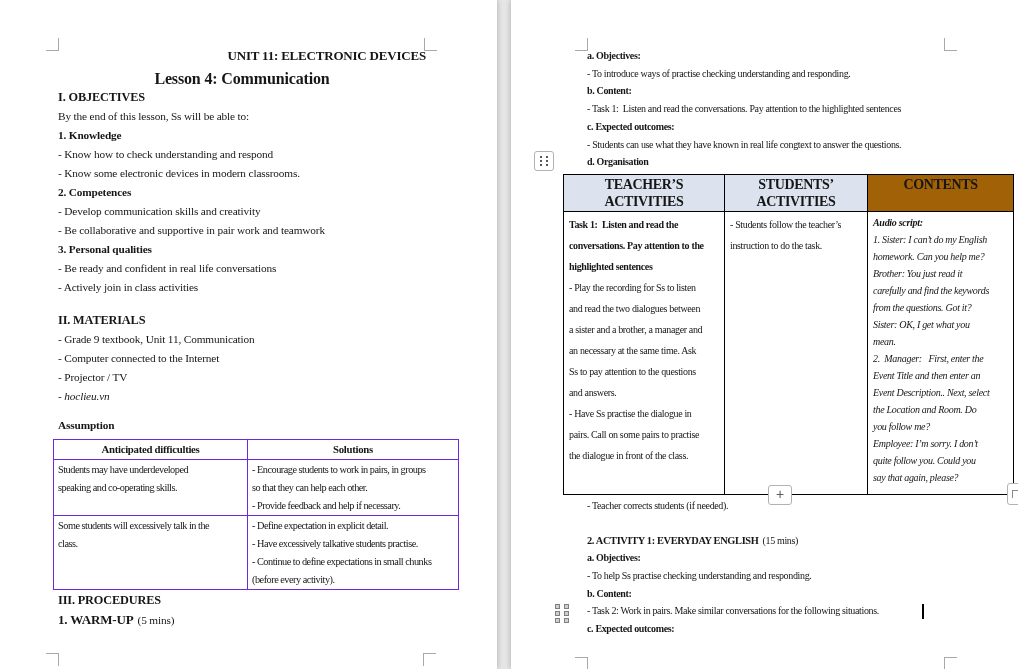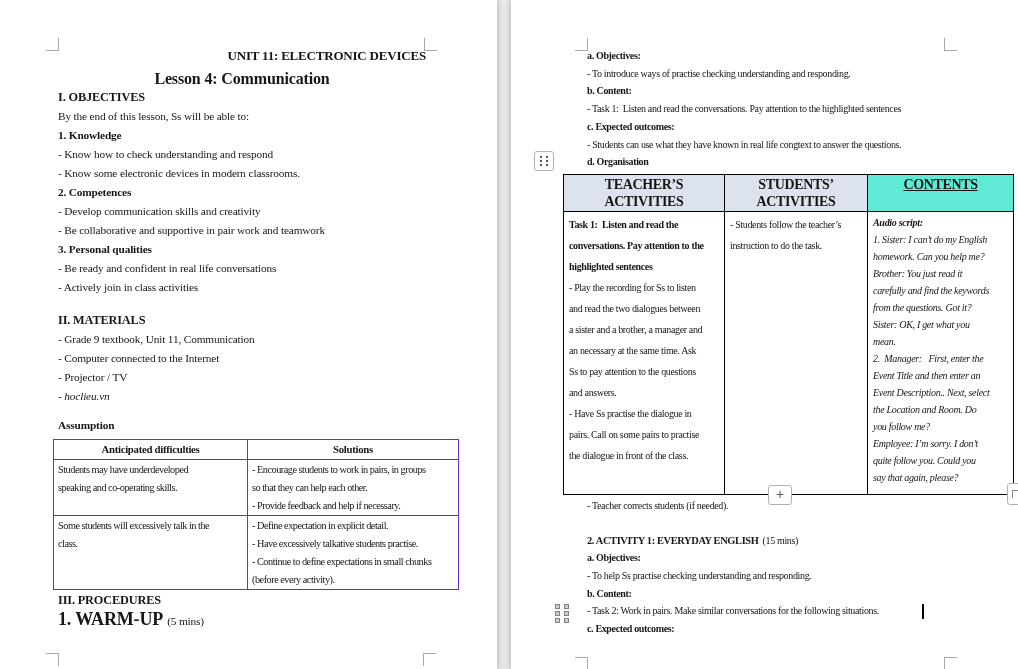--- a/index.html
+++ b/index.html
@@ -134,21 +134,21 @@
               <div>- Define expectation in explicit detail.</div>
               <div>- Have excessively talkative students practise.</div>
               <div>- Continue to define expectations in small chunks</div>
               <div>(before every activity).</div>
             </td>
       </tr>
     </tbody>
       </table>
 
     <p class="lp-h" style="margin-top:1px;" data-bind="left_page.procedures_heading">III. PROCEDURES</p>
-    <p><span class="b" style="font-size:18px;" data-bind="left_page.warmup_heading">1. WARM-UP</span><span style="margin-left:4px;" data-bind="left_page.warmup_duration">(5 mins)</span></p>
+    <p><span class="b" style="font-size:13px;" data-bind="left_page.warmup_heading">1. WARM-UP</span><span style="margin-left:4px;" data-bind="left_page.warmup_duration">(5 mins)</span></p>
   </div>
 </div>
 
 <div class="page page-right">
   <div class="crop tl" style="left:64px; top:38px;"></div>
   <div class="crop tr" style="left:433px; top:38px;"></div>
   <div class="crop bl" style="left:64px; top:657px;"></div>
   <div class="crop br" style="left:433px; top:657px;"></div>
 
   <div class="rp-content">
@@ -163,21 +163,21 @@
     <table class="otable">
       <colgroup>
           <col style="width:161px;">
           <col style="width:143px;">
           <col style="width:146px;">
         </colgroup>
       <tbody>
           <tr style="height:19px;">
         <td class="hd" data-bind="right_page.organisation_table.headers.0" style="background-color: rgb(220, 227, 238);">TEACHER’S ACTIVITIES</td>
         <td class="hd" data-bind="right_page.organisation_table.headers.1" style="background-color: rgb(220, 227, 238);">STUDENTS’ ACTIVITIES</td>
-        <td class="hd" data-bind="right_page.organisation_table.headers.2" style="background-color: #5eead4; text-decoration: underline;">CONTENTS</td>
+        <td class="hd" data-bind="right_page.organisation_table.headers.2" style="background-color: #a16207;">CONTENTS</td>
       </tr>
       <tr style="height:283px;">
         <td class="c-teacher">
           <div class="b" data-bind-lines="right_page.organisation_table.teacher_task_lines">
                 <div>Task 1:  Listen and read the</div>
                 <div>conversations. Pay attention to the</div>
                 <div>highlighted sentences</div>
               </div>
           <div data-bind-lines="right_page.organisation_table.teacher_step_lines">
                 <div>- Play the recording for Ss to listen</div>

